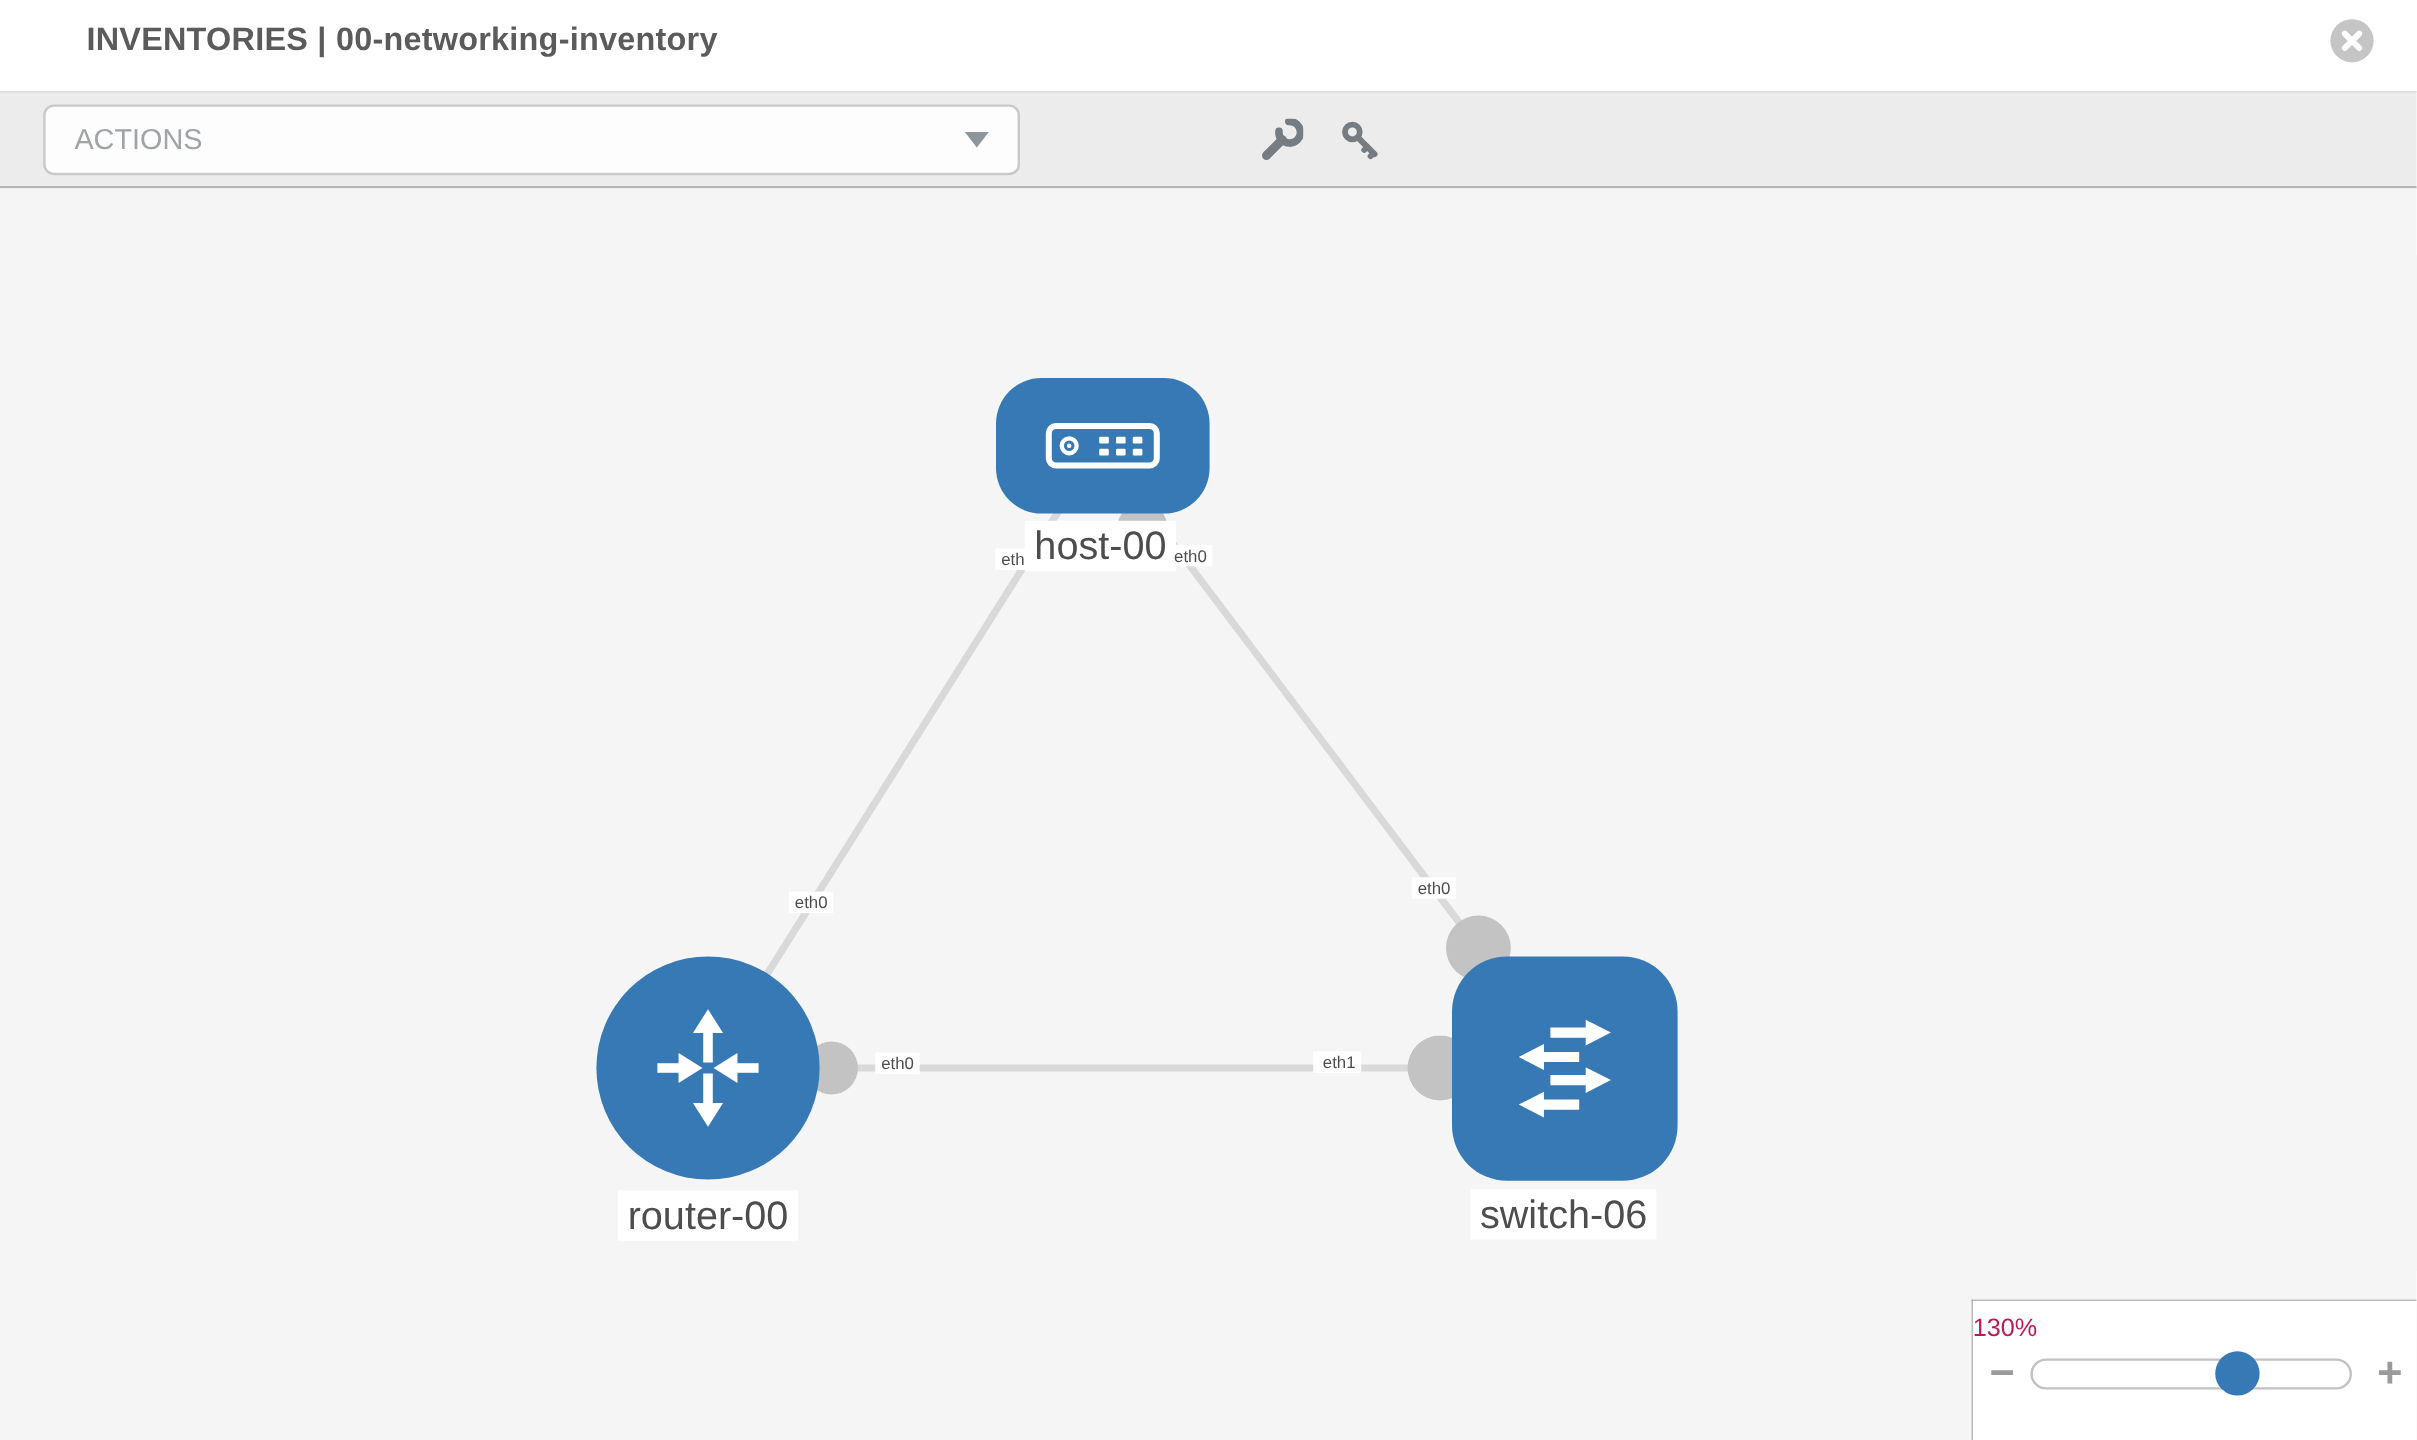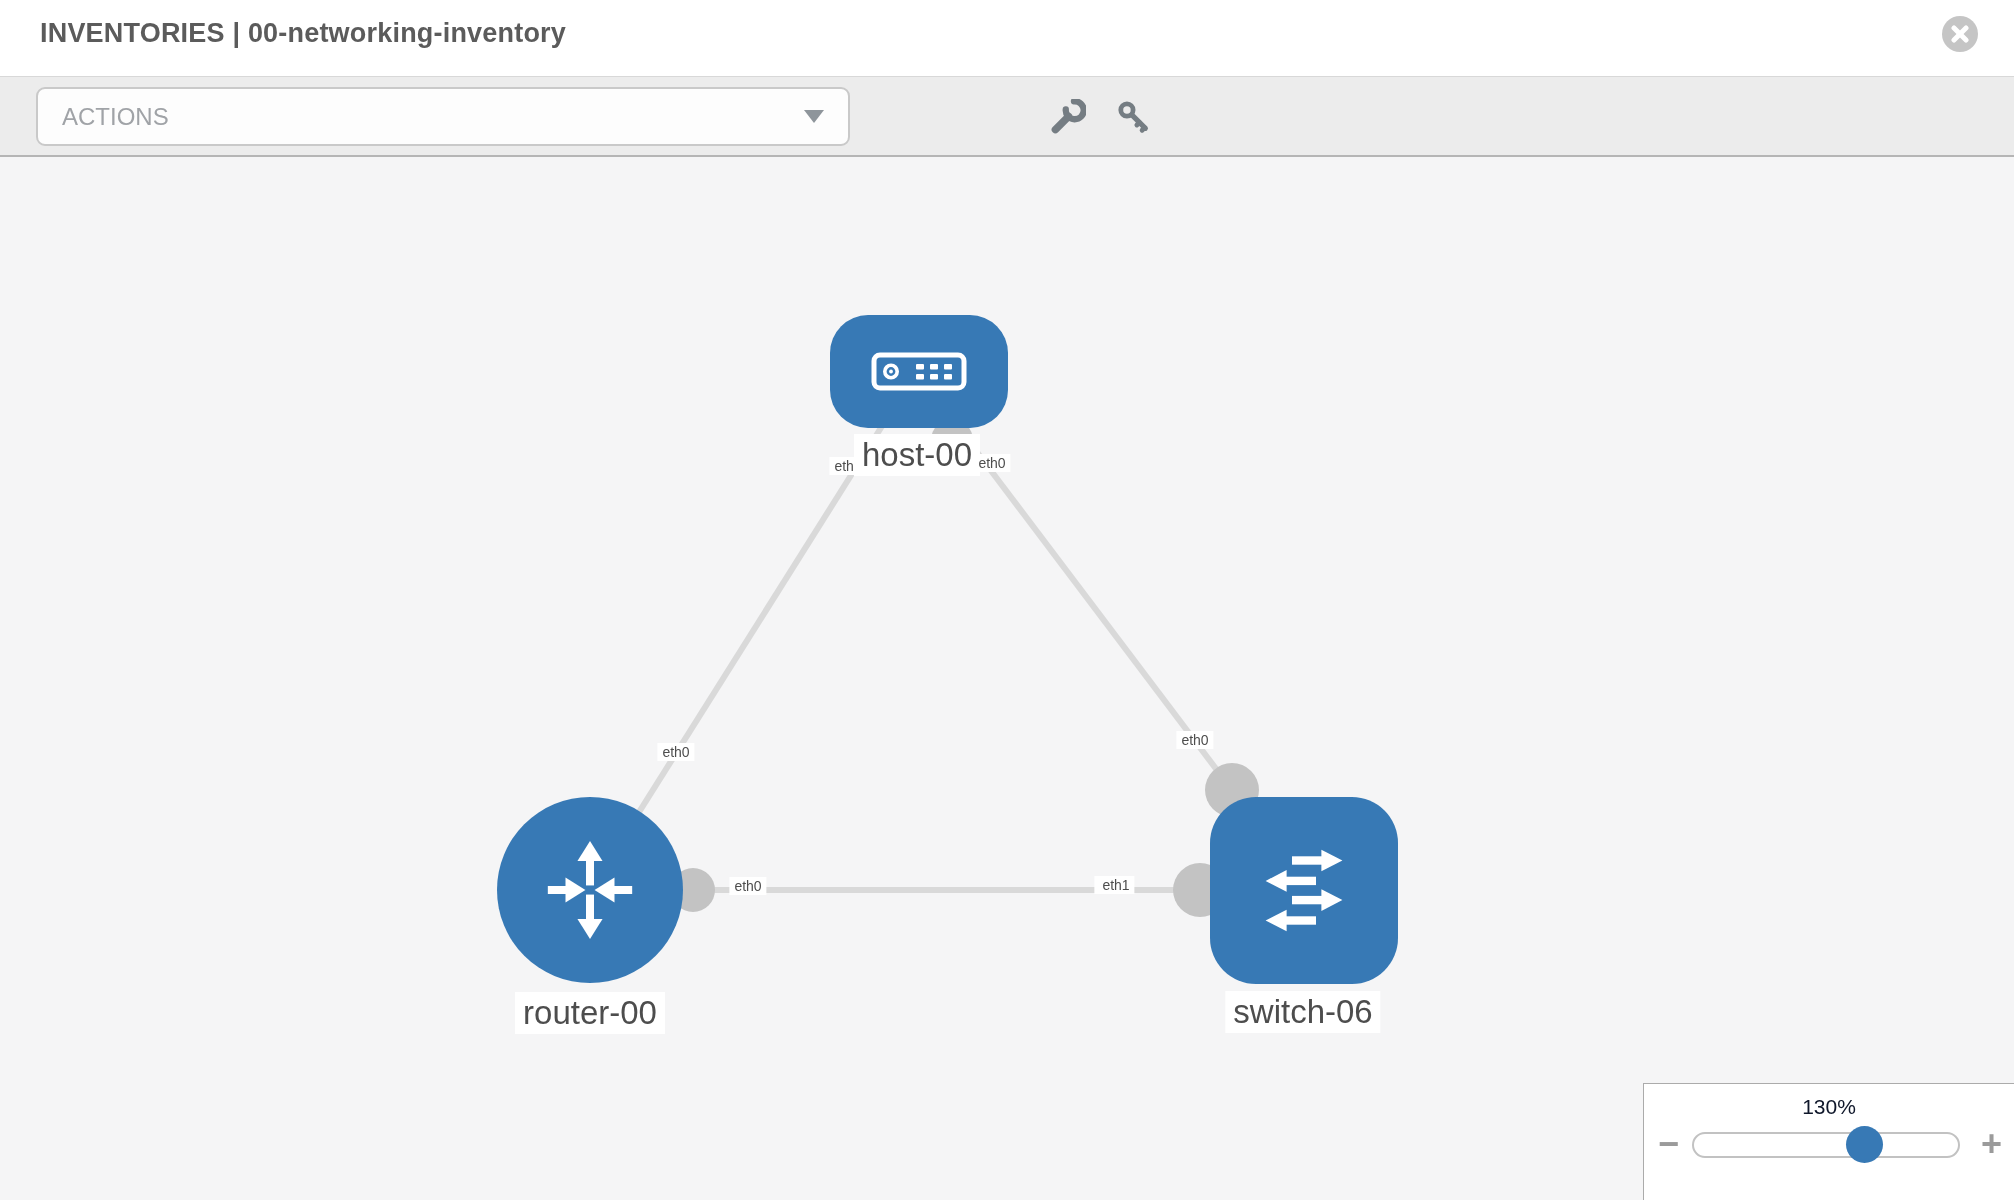--- a/index.html
+++ b/index.html
@@ -1,20 +1,20 @@
 <!DOCTYPE html>
 <html><head>
 <meta charset="utf-8">
 <style>
   html,body { margin:0; padding:0; background:#ffffff; }
   body { font-family: "Liberation Sans", sans-serif; }
   .app { position:relative; width:2014px; height:1200px; overflow:hidden; background:#ffffff; }
 
   
-  .hdr { position:relative; height:76px; background:#ffffff; }
+  .hdr { position:relative; height:76px; background:#ffffff;margin-left:32px; }
   .hdr-title { position:absolute; left:40px; top:18px; margin:0; font-size:27px; font-weight:bold; color:#5b5b5b; letter-spacing:0.2px; }
   .close-btn { position:absolute; right:36px; top:16px; width:36px; height:36px; border-radius:50%; background:#c5c5c5; cursor:pointer; display:flex; align-items:center; justify-content:center; }
 
   
   .tbar { position:relative; height:81px; background:#ececec; border-top:1px solid #d8d8d8; border-bottom:2px solid #b5b5b5; box-sizing:border-box; }
   .dropdown { position:absolute; top:10px; height:59px; background:#fdfdfd; border:2px solid #c9c9c9; border-radius:9px; box-sizing:border-box; display:flex; align-items:center; justify-content:space-between; padding:0 24px; font-size:24px; color:#a0a3a7; cursor:pointer;gap:24px; }
   .dd-actions { left:36px; width:814px; }
   .dd-search { left:1183px; width:797px; }
   .caret { width:0; height:0; border-left:10px solid transparent; border-right:10px solid transparent; border-top:13px solid #8e959b; }
   .tool-icon { position:absolute; top:22px; cursor:pointer; }
@@ -24,21 +24,21 @@
   
   .canvas { position:relative; height:1043px; background:#f5f5f6; overflow:hidden; }
   .topo { position:absolute; left:0; top:0; }
 
   .lbl { position:absolute; transform:translate(-50%,-50%); background:#ffffff; color:#4d4d4d; white-space:nowrap; }
   .node-label { font-size:33px; padding:2px 8px; }
   .if-label { font-size:14px; padding:1px 5px; }
 
   
   .zoom-panel { position:absolute; right:0; bottom:0; width:371px; height:117px; background:#ffffff; border-top:1px solid #ababab; border-left:1px solid #ababab; box-sizing:border-box; }
-  .zoom-level { text-align:center; margin-top:11px; font-size:21px; color:#0f172a; }
+  .zoom-level { margin-top:11px; font-size:21px; color:#be185d; }
   .zoom-row { position:absolute; left:0; right:0; top:44px; height:36px; }
   .zoom-btn { position:absolute; font-size:36px; font-weight:bold; color:#9b9b9b; line-height:30px; cursor:pointer; user-select:none; }
   .zoom-minus { left:14px; top:1px; }
   .zoom-plus { right:12px; top:1px; }
   .zoom-track { position:absolute; left:48px; top:4px; width:268px; height:26px; background:#ffffff; border:2px solid #c2c2c2; border-radius:15px; box-sizing:border-box; cursor:pointer; }
   .zoom-thumb { position:absolute; left:calc(64.5% - 18px); top:-8px; width:37px; height:37px; border-radius:50%; background:#3779b5; cursor:grab; }
 </style>
 </head>
 <body>
 

